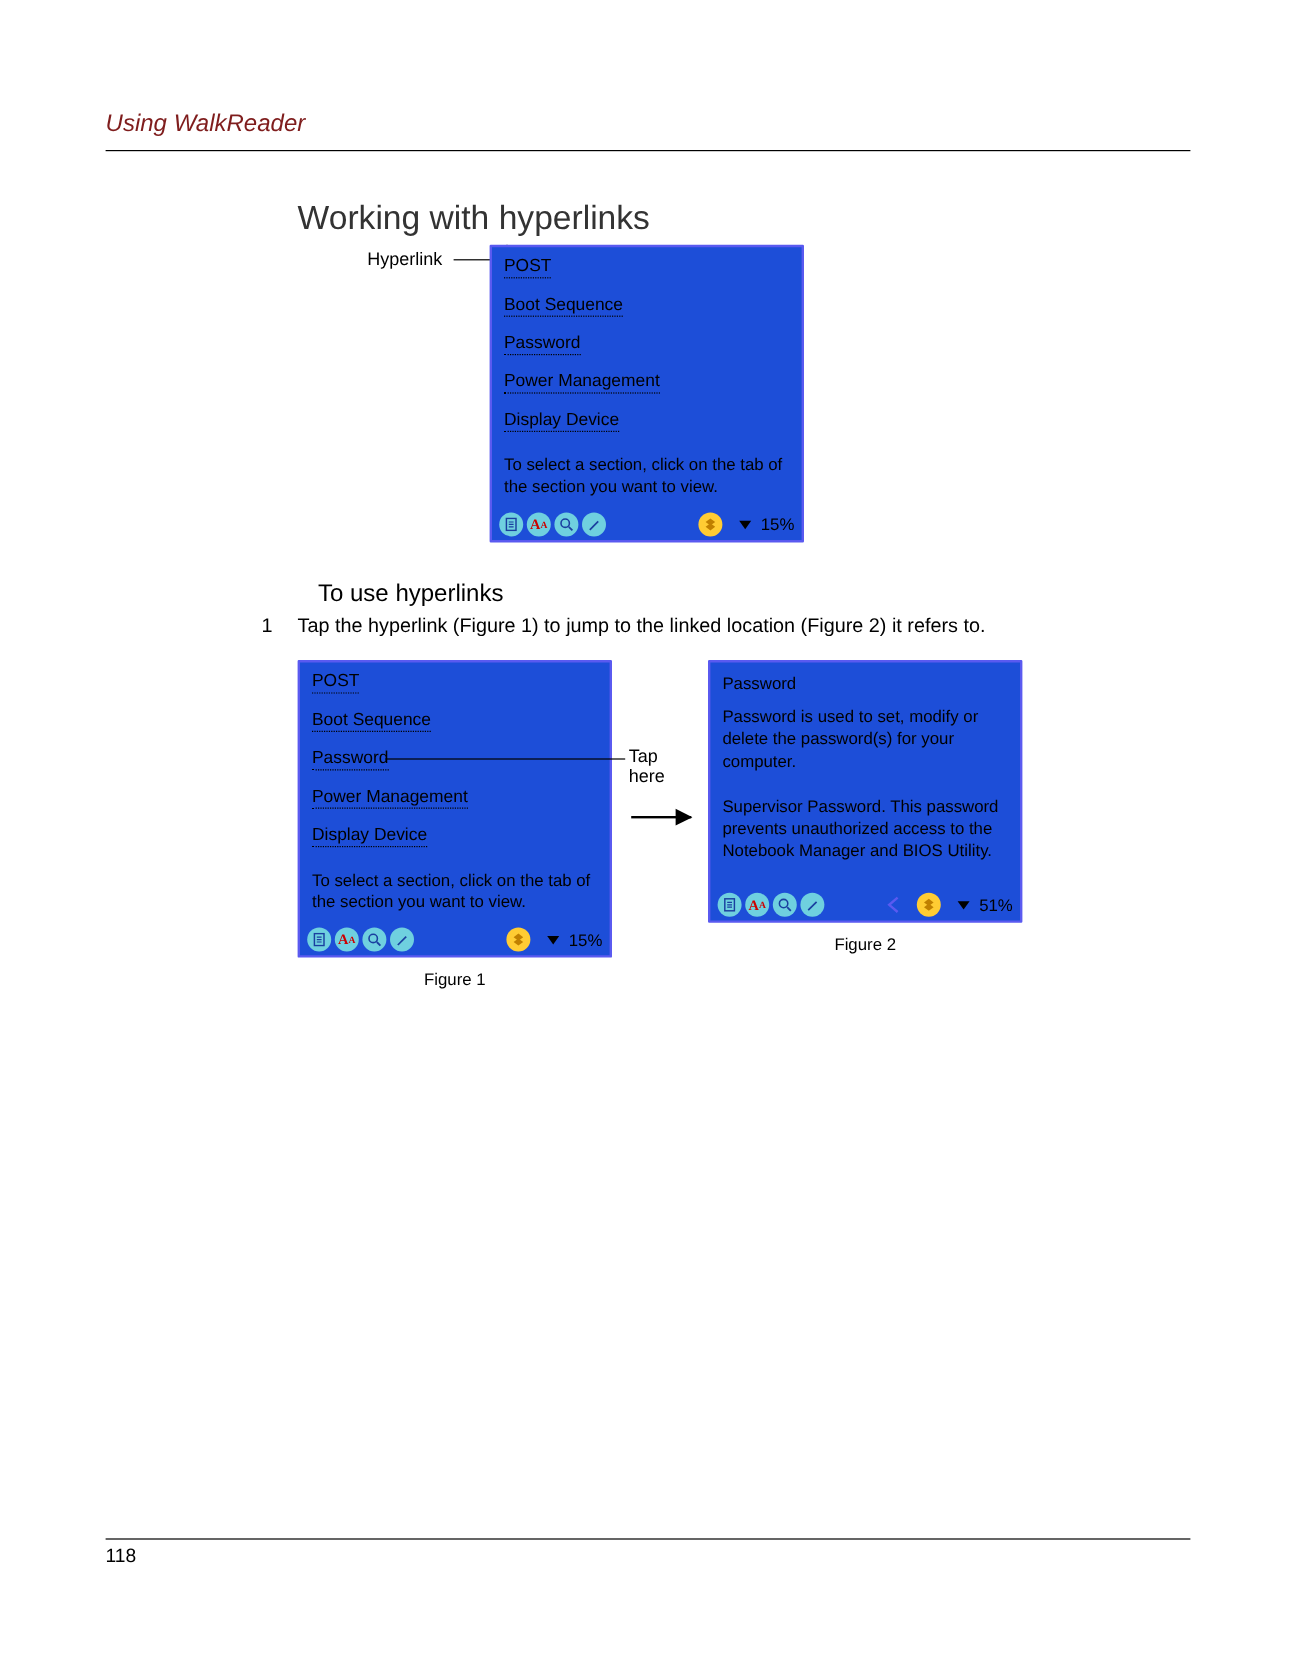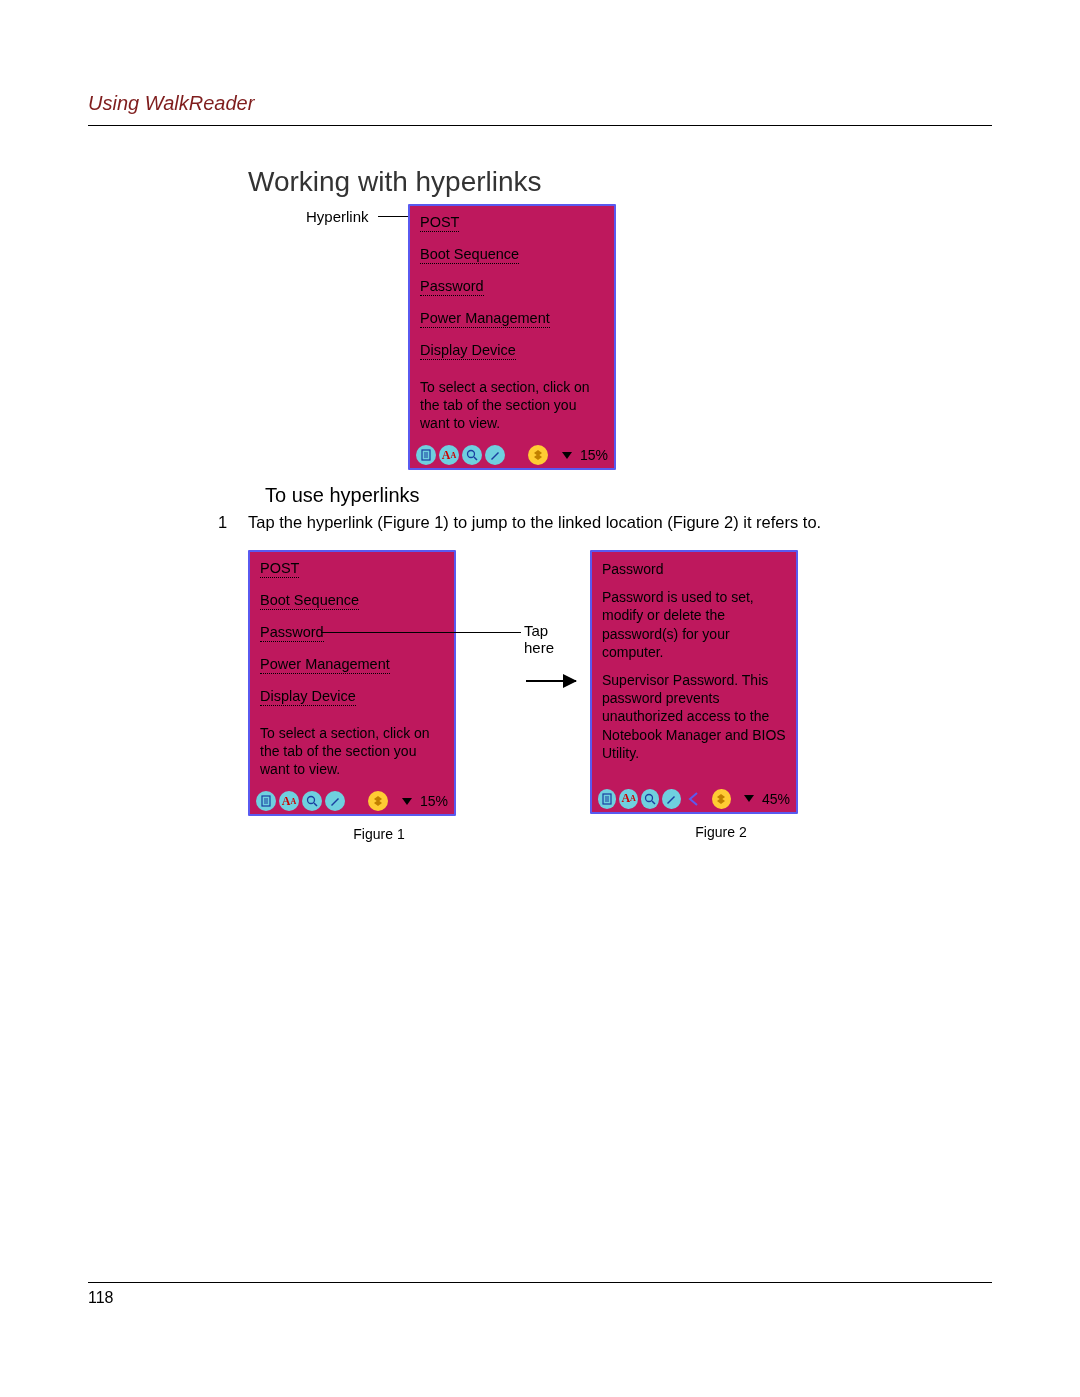--- a/index.html
+++ b/index.html
@@ -65,23 +65,23 @@
   .step-num {
     width: 30px;
     flex: 0 0 30px;
     margin-left: -30px;
   }
   .panel-zone {
     position: relative;
   }
   .panel {
     border: 2px solid #5a5af0;
-    background: #be185d;
+    background: #1d4ed8;
     border-radius: 1px;
-    width: 208px;
+    width: 262px;
     font-size: 14.5px;
     position: relative;
     box-sizing: border-box;
   }
   .panel-body {
     padding: 8px 10px 4px 10px;
   }
   .hlink {
     border-bottom: 1.5px dotted #000;
     display: inline-block;
@@ -288,21 +288,21 @@
         <span class="callout-label" style="left:276px; top:72px;">Tap here</span>
         <div class="figcaption">Figure 1</div>
       </div>
 
       <div class="arrow"></div>
 
       <div class="figcol" style="width:262px; margin-left:20px;">
         <div class="panel">
           <div class="panel-body" style="font-size:14px; line-height:1.3;">
             <div style="margin-bottom:10px;">Password</div>
-            <div style="margin-bottom:10px;">Password is used to set, modify or delete the password(s) for your computer.</div>
+            <div style="margin-bottom:20px;">Password is used to set, modify or delete the password(s) for your computer.</div>
             <div style="margin-bottom:20px;">Supervisor Password. This password prevents unauthorized access to the Notebook Manager and BIOS Utility.</div>
           </div>
           <div class="toolbar">
             <span class="tb-icon" style="background:#6fd0df;">
               <svg width="12" height="12">
                   <rect x="2" y="1" width="8" height="10" fill="none" stroke="#1a3fa0" stroke-width="1.2"></rect>
                   <line x1="4" y1="4" x2="8" y2="4" stroke="#1a3fa0"></line>
                   <line x1="4" y1="6" x2="8" y2="6" stroke="#1a3fa0"></line>
                   <line x1="4" y1="8" x2="8" y2="8" stroke="#1a3fa0"></line>
                 </svg>
@@ -327,21 +327,21 @@
             </span>
             <span style="width:6px;"></span>
             <span class="tb-icon" style="background:#ffcc33;">
               <svg width="12" height="12">
                   <path d="M2 4 L6 1 L10 4 L6 7 Z" fill="#c08000"></path>
                   <path d="M2 8 L6 5 L10 8 L6 11 Z" fill="#c08000"></path>
                 </svg>
             </span>
             <span style="width:8px;"></span>
             <span class="tri-down"></span>
-            <span class="tb-pct">45%</span>
+            <span class="tb-pct">51%</span>
           </div>
         </div>
         <div class="figcaption">Figure 2</div>
       </div>
     </div>
   </div>
 
   <div class="footer">
     <hr class="bottom-rule">
     <div class="pagenum">118</div>

